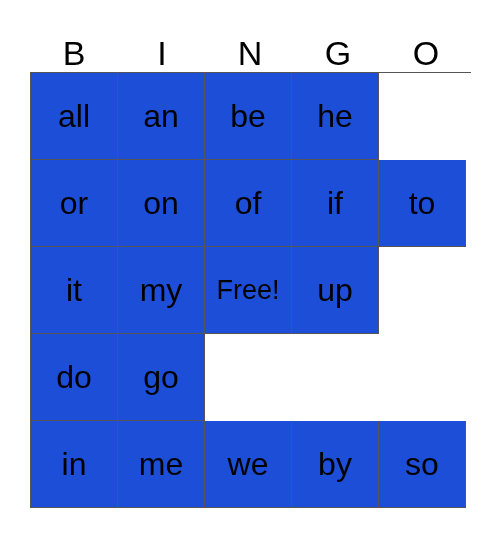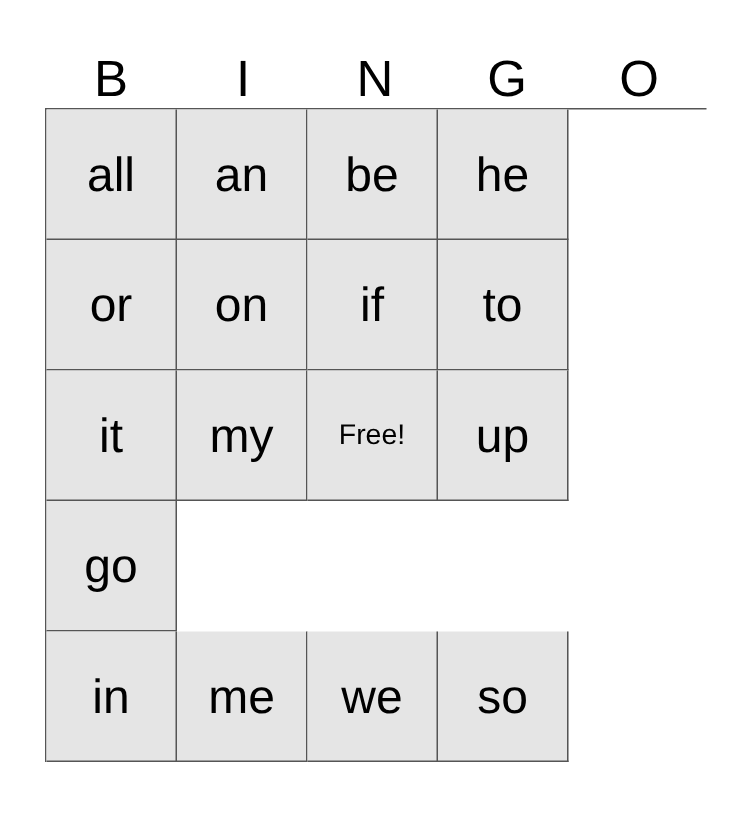--- a/index.html
+++ b/index.html
@@ -59,34 +59,34 @@
     width: 440px;
   }
   .grid-cell {
     width: 87px;
     height: 87px;
     border-right: 1px solid #555555;
     border-bottom: 1px solid #555555;
     display: flex;
     align-items: center;
     justify-content: center;
-    background: #e5e5e5;
+    background: #1d4ed8;
     box-sizing: border-box;
     overflow: hidden;
   }
   .cell-text {
     font-size: 32px;
     line-height: 1;
     color: #000000;
     white-space: nowrap;
     display: block;
   }
   
   .cell-text.shrink {
-    font-size: 19px;
+    font-size: 27px;
   }
 </style>
 </head>
 <body>
 
 <div id="bingo-card">
 
   <div class="header-row">
     <div class="header-cell">
       <span class="header-letter">B</span>
@@ -123,20 +123,23 @@
     </div>
 
     <div class="grid-row">
       <div class="grid-cell">
         <span class="cell-text">or</span>
       </div>
       <div class="grid-cell">
         <span class="cell-text">on</span>
       </div>
       <div class="grid-cell">
+        <span class="cell-text">of</span>
+      </div>
+      <div class="grid-cell">
         <span class="cell-text">if</span>
       </div>
       <div class="grid-cell">
         <span class="cell-text">to</span>
       </div>
     </div>
 
     <div class="grid-row">
       <div class="grid-cell">
         <span class="cell-text">it</span>
@@ -147,33 +150,39 @@
       <div class="grid-cell">
         <span class="cell-text shrink">Free!</span>
       </div>
       <div class="grid-cell">
         <span class="cell-text">up</span>
       </div>
     </div>
 
     <div class="grid-row">
       <div class="grid-cell">
+        <span class="cell-text">do</span>
+      </div>
+      <div class="grid-cell">
         <span class="cell-text">go</span>
       </div>
     </div>
 
     <div class="grid-row">
       <div class="grid-cell">
         <span class="cell-text">in</span>
       </div>
       <div class="grid-cell">
         <span class="cell-text">me</span>
       </div>
       <div class="grid-cell">
         <span class="cell-text">we</span>
       </div>
       <div class="grid-cell">
+        <span class="cell-text">by</span>
+      </div>
+      <div class="grid-cell">
         <span class="cell-text">so</span>
       </div>
     </div>
 
   </div>
 </div>
 
 </body></html>

